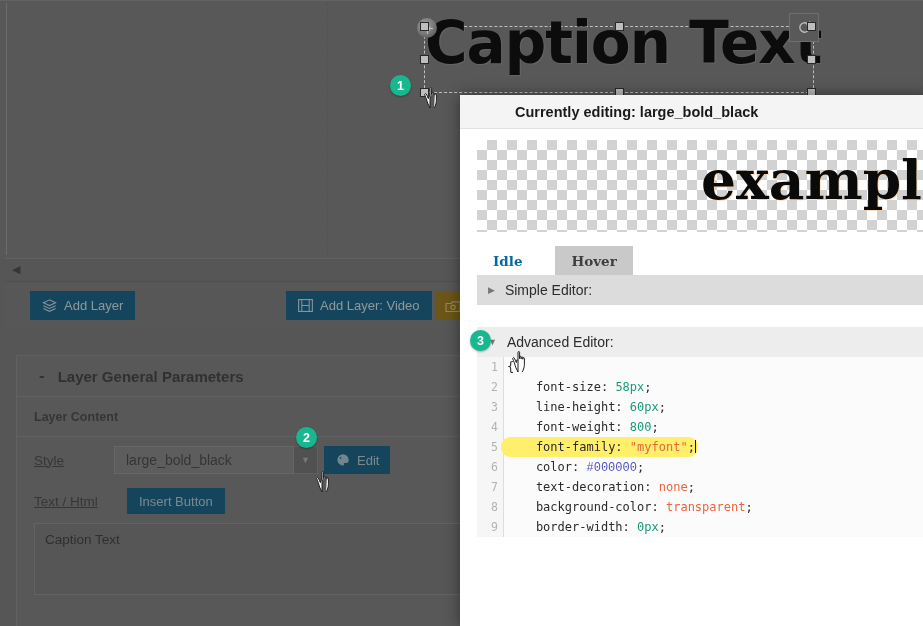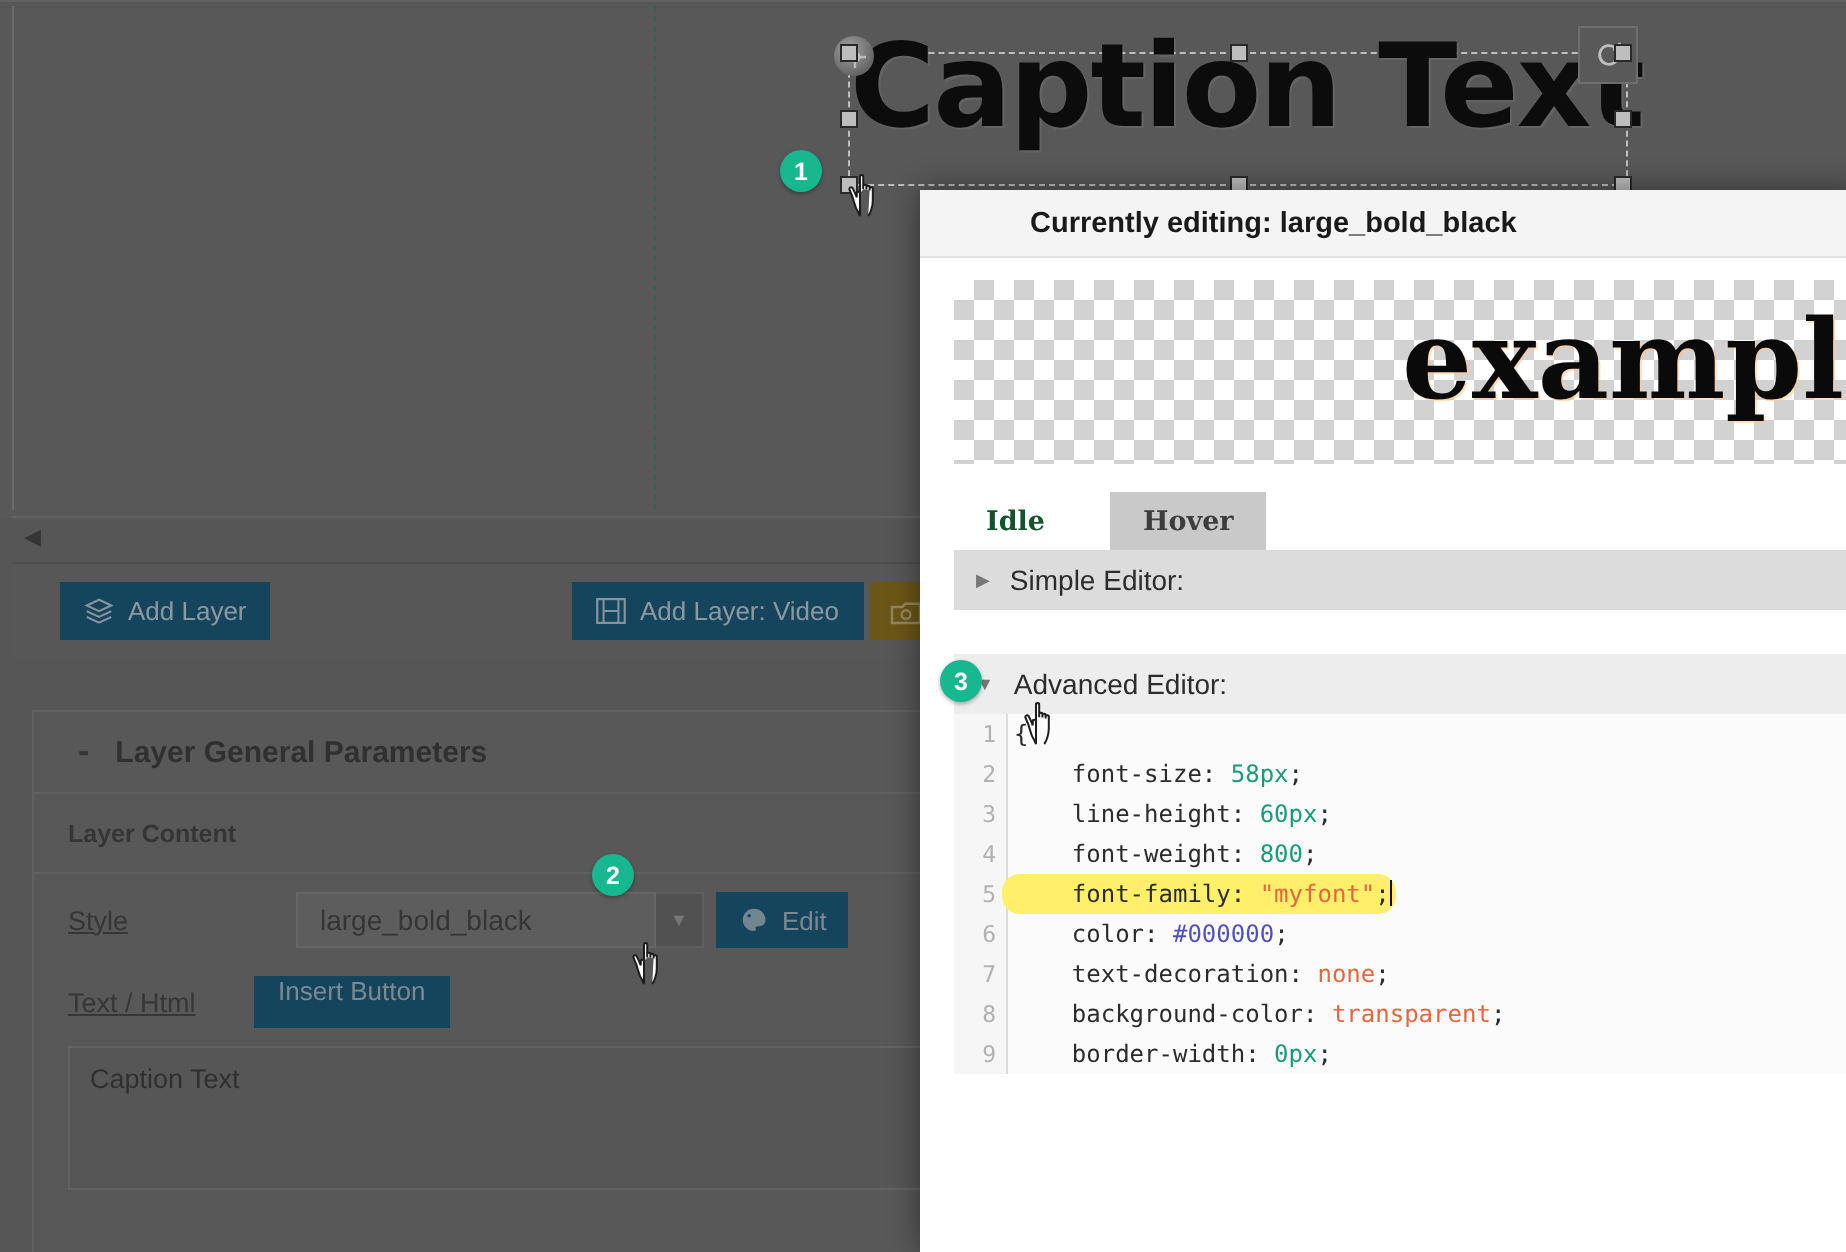--- a/index.html
+++ b/index.html
@@ -92,35 +92,35 @@
     height:39px;display:flex;align-items:center;padding:0 17px;
     border-bottom:1px solid #7a7a7a;
   }
   #layer-content-label{font-size:12.5px;color:#3c3c3c;font-weight:600;}
 
   .form-row{display:flex;align-items:center;padding:0 17px;height:46px;}
   .form-label{font-size:13.5px;color:#3d3d3d;width:80px;flex:none;text-decoration:underline;}
   #style-select{
     width:180px;height:28px;box-sizing:border-box;background:#757575;
     border:1px solid #828282;color:#3b3b3b;font-size:14px;
-    display:flex;align-items:center;padding:0 11px;margin-left:34px;
+    display:flex;align-items:center;padding:0 11px;
   }
   #style-caret{
     width:24px;height:28px;box-sizing:border-box;background:#646464;
     border:1px solid #777;border-left:none;
     display:flex;align-items:center;justify-content:center;color:#9a9a9a;font-size:9px;
   }
   .act-btn{
     height:28px;box-sizing:border-box;background:#0d5273;color:#9fb3bf;
     font-size:13px;display:flex;align-items:center;gap:7px;padding:0 11px;
     margin-left:6px;border:0;white-space:nowrap;
   }
   #insert-button{
     height:26px;background:#0d5273;color:#9fb3bf;font-size:13px;
-    display:flex;align-items:flex-start;padding:0 12px;margin-left:13px;
+    display:flex;align-items:center;padding:0 12px;margin-left:13px;
   }
   #text-html-area{
     margin:4px 17px 0 17px;height:72px;background:#6b6b6b;
     border:1px solid #7d7d7d;color:#333;font-size:13.5px;padding:8px 10px;
     box-sizing:border-box;
   }
 
   
   #dim{position:absolute;inset:0;background:rgba(40,40,40,.30);pointer-events:none;}
 
@@ -151,21 +151,21 @@
     font-family:"DejaVu Serif",serif;font-weight:700;font-size:55px;color:#0a0a0a;
     text-shadow:1px 1px 0 rgba(255,200,140,.55);
   }
 
   #state-tabs{margin:14px 0 0 17px;display:flex;align-items:flex-end;height:29px;}
   .state-tab{
     height:29px;display:flex;align-items:center;padding:0 16px;
     font-size:13.5px;font-weight:700;font-family:"DejaVu Serif",serif;color:#3a3a3a;
     box-sizing:border-box;
   }
-  .state-tab.active{background:transparent;color:#14532d;}
+  .state-tab.active{background:transparent;color:#0369a1;}
   .state-tab.inactive{background:#c9c9c9;color:#3d3d3d;margin-left:17px;}
 
   .accordion{
     margin-left:17px;width:470px;height:30px;background:#dcdcdc;
     display:flex;align-items:center;gap:10px;padding:0 11px;box-sizing:border-box;
   }
   .acc-arrow{font-size:9px;color:#777;}
   .acc-label{font-size:14px;color:#2c2c2c;}
   #advanced-acc{background:#ededed;margin-top:22px;}
 
@@ -182,21 +182,21 @@
   .ln{
     height:20px;line-height:20px;text-align:right;padding-right:5px;
     color:#b2b2b2;font-size:11.5px;
   }
   #code-lines{position:absolute;left:30px;top:0;right:0;}
   .cl{height:20px;line-height:20px;white-space:pre;color:#2b2b2b;}
   .cl.hl{background:#ffef6b;box-shadow:-6px 0 0 #ffef6b;border-radius:9px;display:inline-block;padding-right:2px;}
   .tok-num{color:#1a9a78;}
   .tok-str{color:#e8663d;}
   .tok-kw{color:#e8663d;}
-  .tok-hex{color:#5050c0;}
+  .tok-hex{color:#5050c0;font-family:Liberation Mono, monospace;}
   .caret{display:inline-block;width:1px;height:13px;background:#111;vertical-align:-2px;}
 
   
   .step-badge{
     position:absolute;width:21px;height:21px;border-radius:50%;
     background:#17b890;color:#fff;font-size:12.5px;font-weight:700;
     display:flex;align-items:center;justify-content:center;
     box-shadow:0 1px 2px rgba(0,0,0,.3);z-index:60;
   }
   #badge-1{left:390px;top:75px;}

